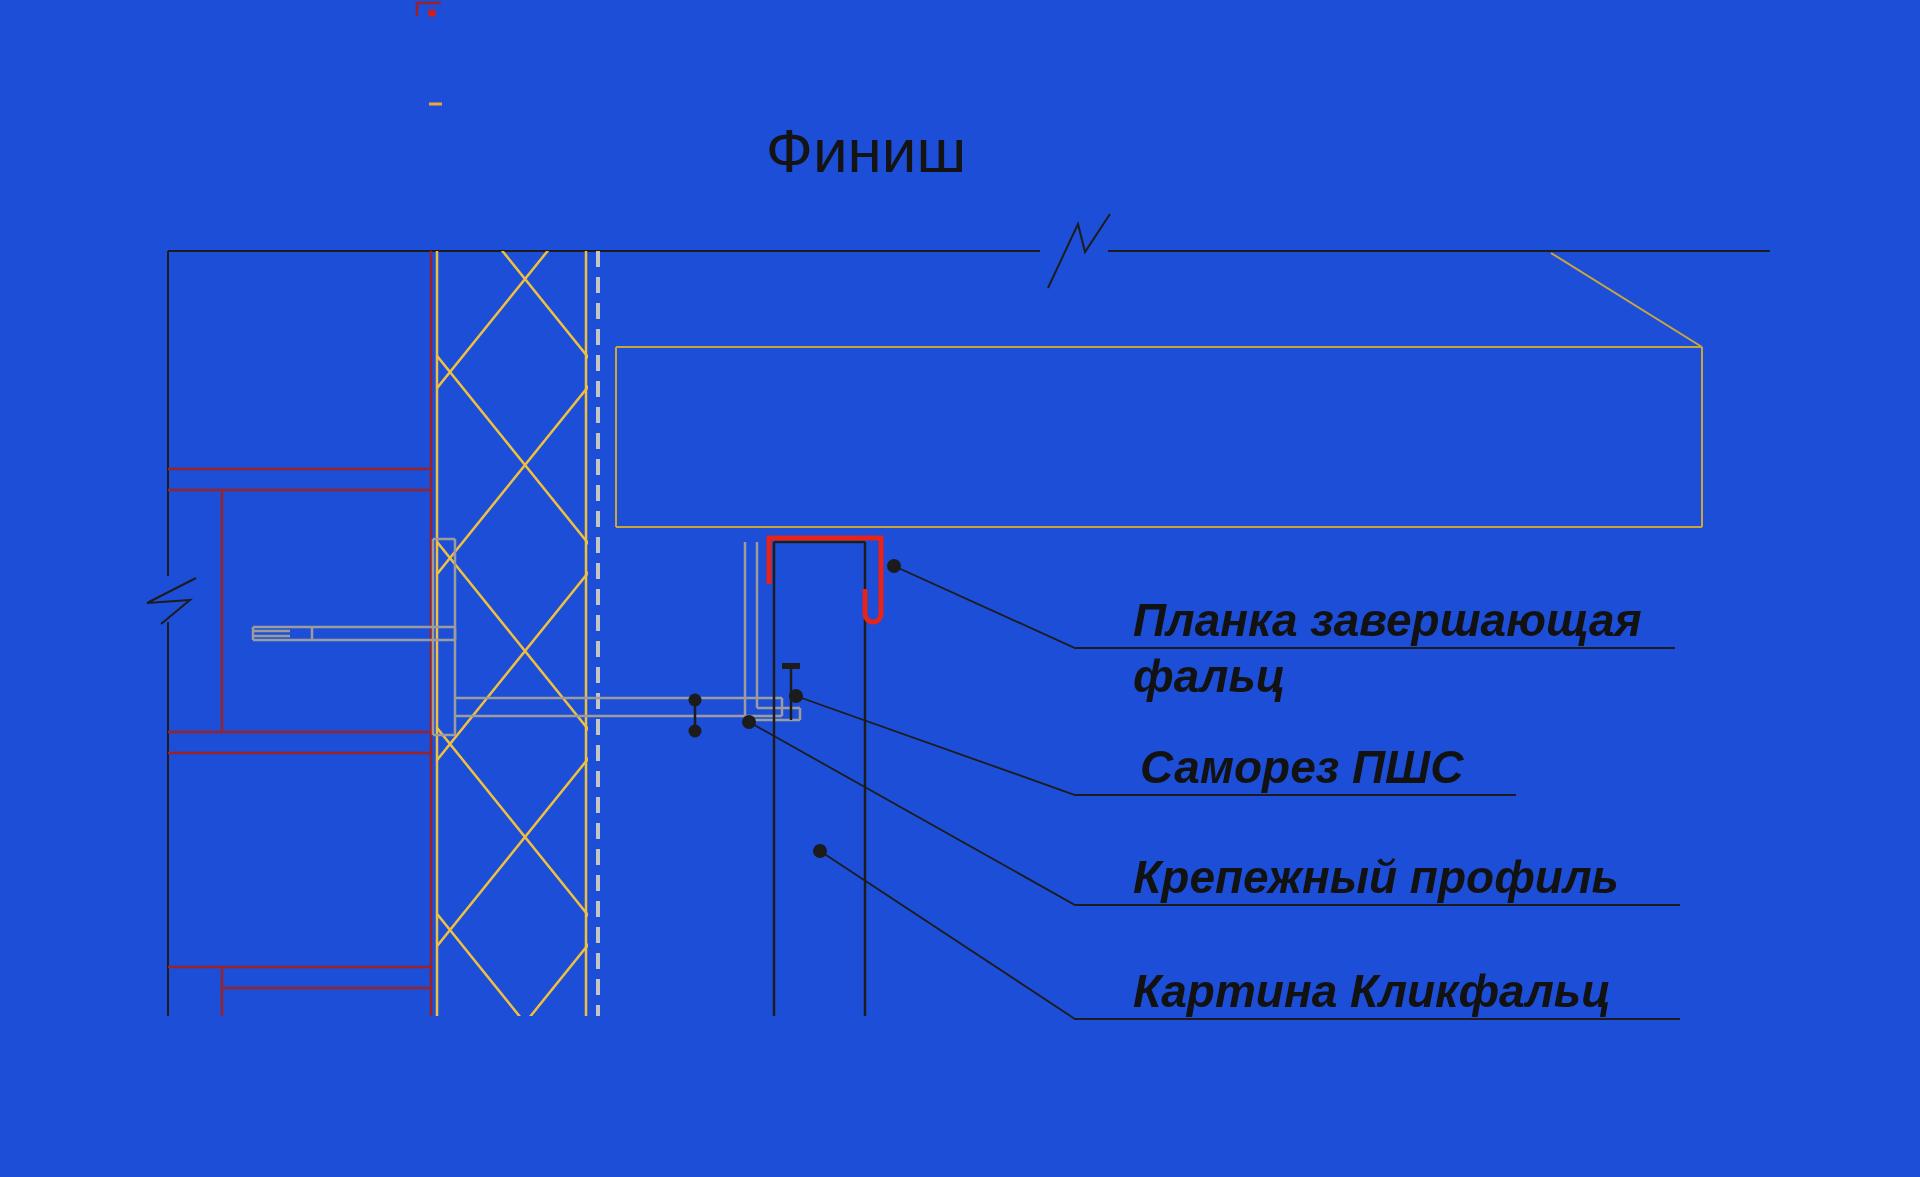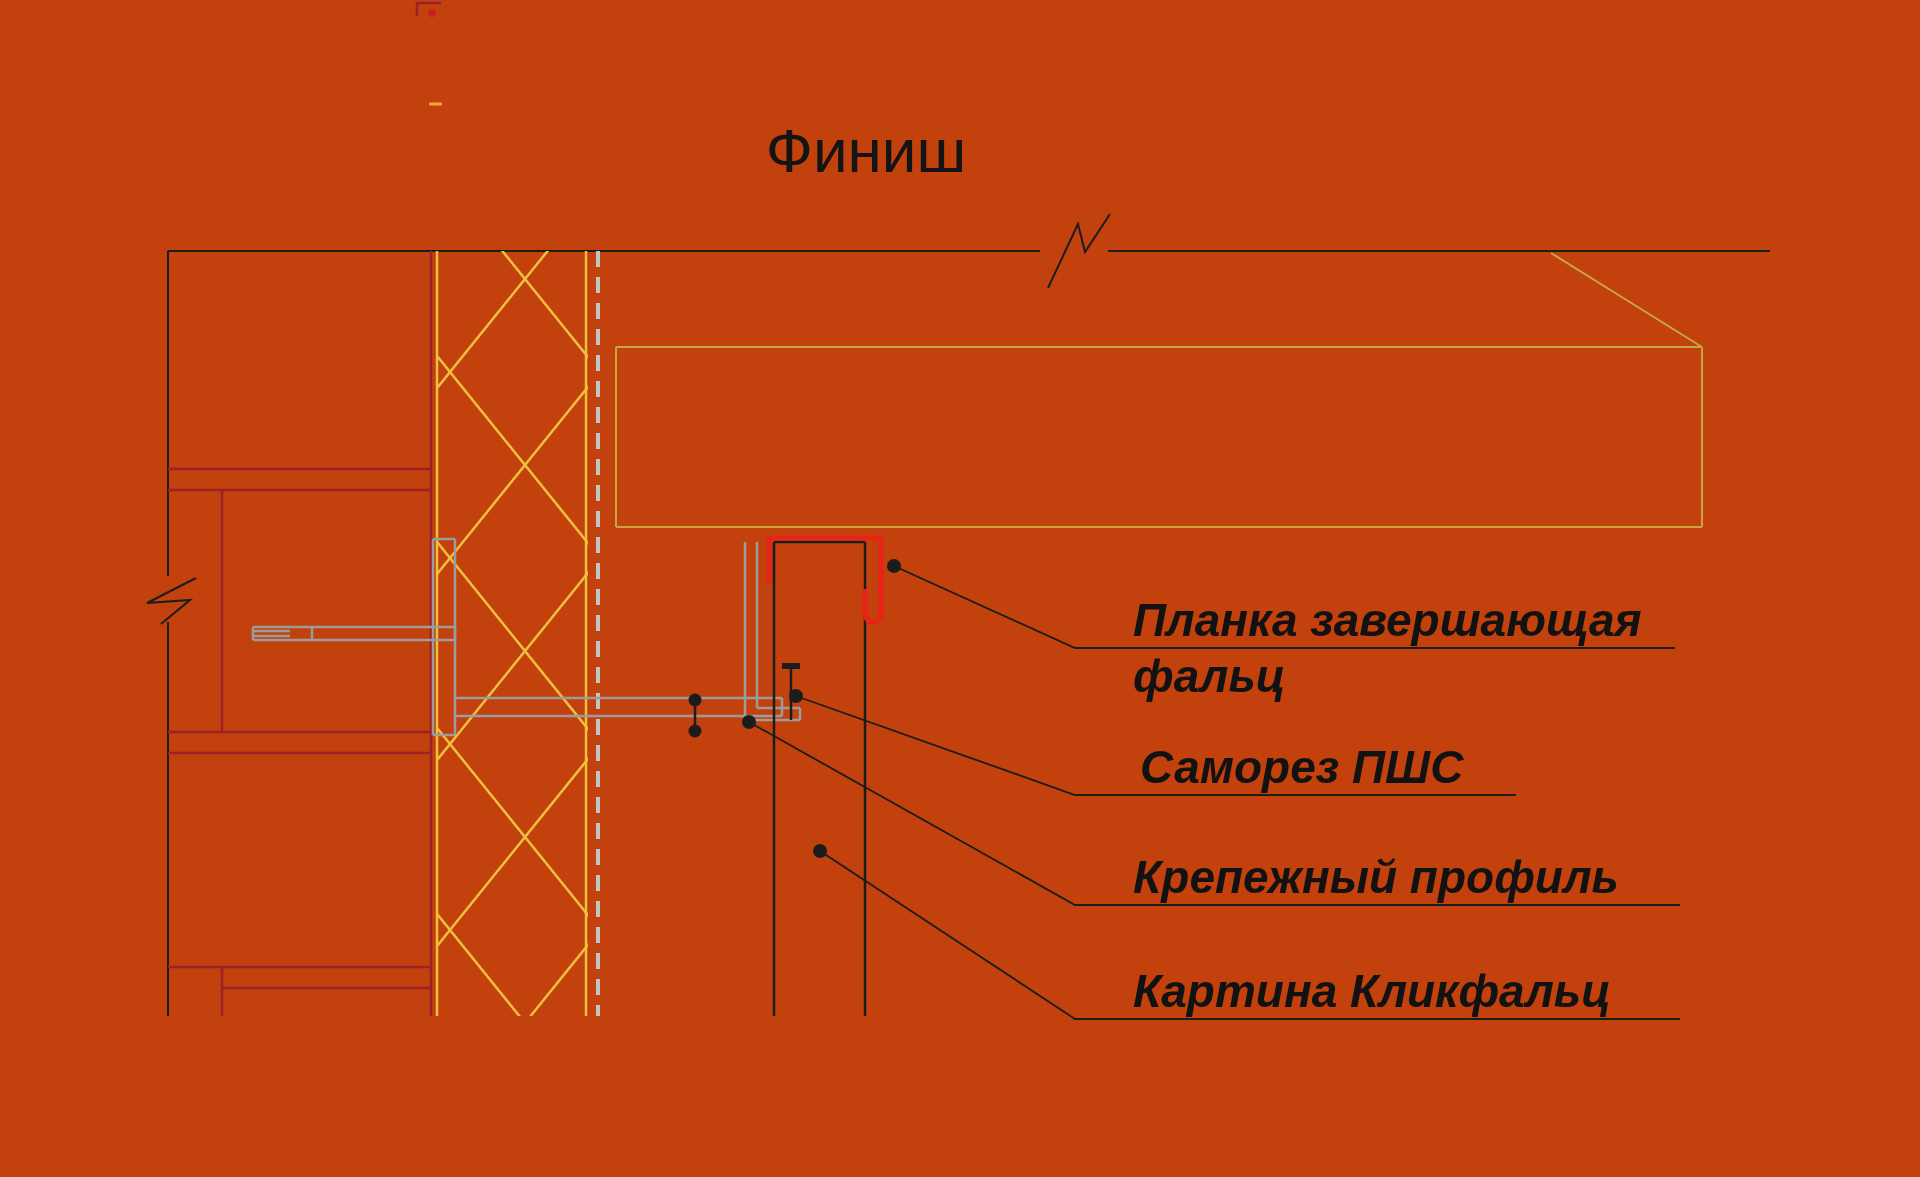--- a/index.html
+++ b/index.html
@@ -1,19 +1,19 @@
 <!DOCTYPE html>
 <html style="--line_black: #1c1c1c; --wall_outline: #9b2328; --insulation: #eec03e; --beam_outline: #c9a53d; --membrane: #c4c4c4; --bracket: #9c9c9c; --flashing_red: #e82318;"><head>
 <meta charset="utf-8">
 <style>
   html,body{margin:0;padding:0;background:#ffffff;}
   .page{
     position:relative;
     width:1920px;height:1177px;
-    background:#c2410c;
+    background:#1d4ed8;
     overflow:hidden;
     font-family:"Liberation Sans", sans-serif;
   }
   svg{display:block;}
   .ttl{
     font-family:"Liberation Sans", sans-serif;
     font-size:62px;
     font-weight:400;
     fill:#141414;
   }

